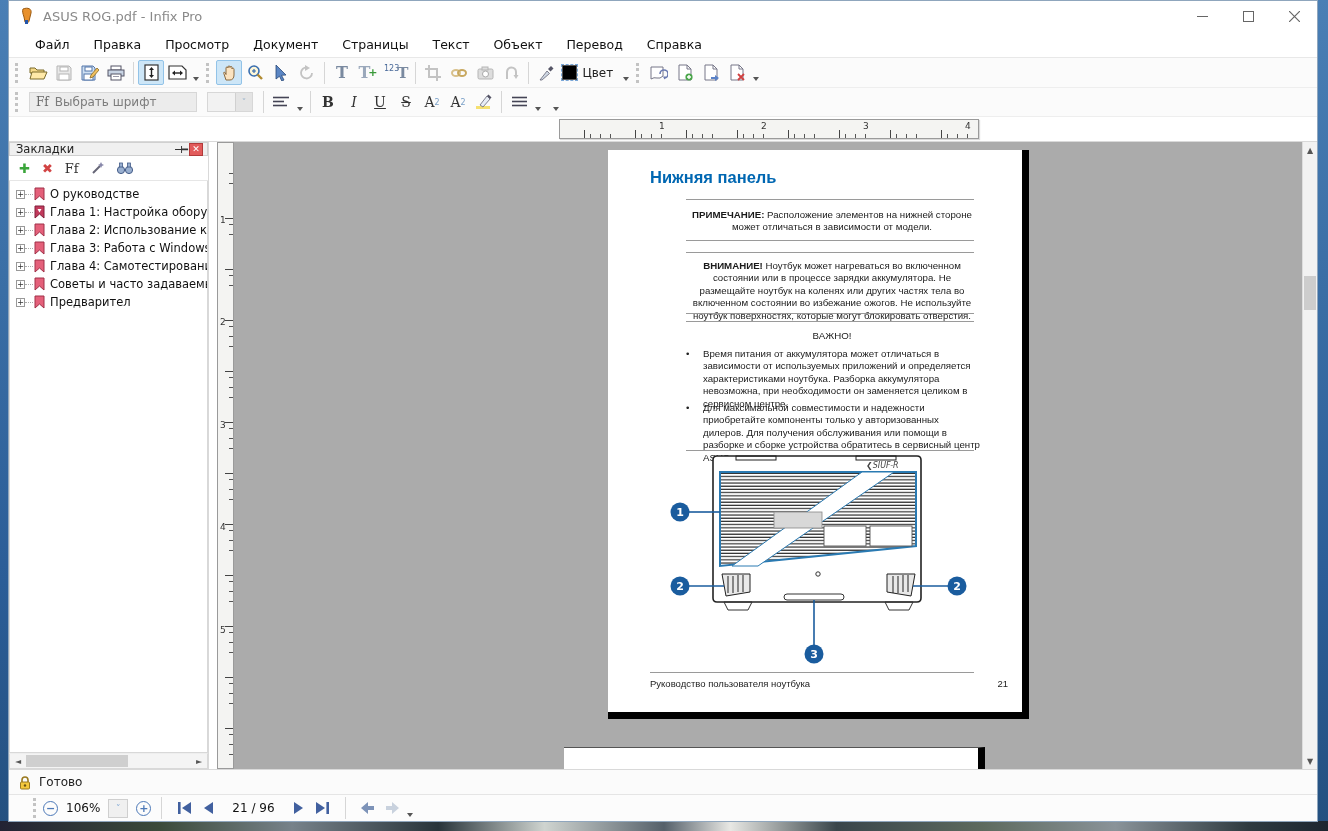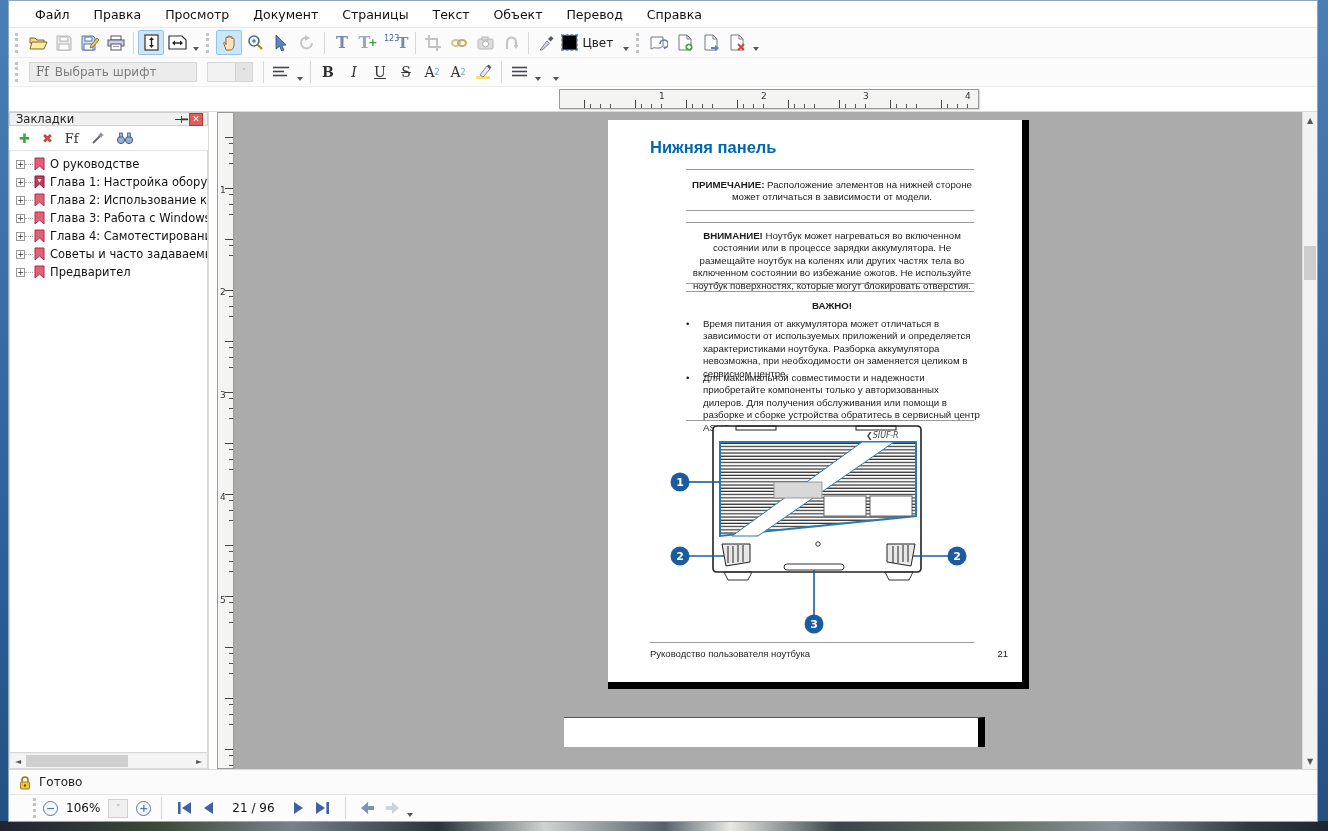--- a/index.html
+++ b/index.html
@@ -140,20 +140,44 @@
   .pageind { font-size:12px; color:#111; margin:0 12px; }
   .nav-btn { min-width:24px; height:22px; display:flex; align-items:center; justify-content:center; }
 </style>
 </head>
 <body>
 
 <div class="wall-bottom"></div>
 
 <div class="window">
 
+  <div class="titlebar">
+    <svg class="app-icon" viewBox="0 0 16 18">
+      <path d="M4 2 C9 0 13 2 12 6 L10 14 C9.5 16 7 17 6 15 L5 10 C4 7 3 4 4 2 Z" fill="#e8912d" stroke="#9c5a10" stroke-width="1"></path>
+      <rect x="6" y="13" width="3" height="4" fill="#2255aa"></rect>
+    </svg>
+    <span class="title-text">ASUS ROG.pdf - Infix Pro</span>
+    <div class="win-controls">
+      <div class="win-btn">
+          <svg width="11" height="11" viewBox="0 0 11 11">
+            <line x1="0" y1="5.5" x2="11" y2="5.5" stroke="#666" stroke-width="1"></line>
+          </svg>
+        </div>
+      <div class="win-btn">
+          <svg width="11" height="11" viewBox="0 0 11 11">
+            <rect x="0.5" y="0.5" width="10" height="10" fill="none" stroke="#666" stroke-width="1"></rect>
+          </svg>
+        </div>
+      <div class="win-btn">
+          <svg width="11" height="11" viewBox="0 0 11 11">
+            <path d="M0 0 L11 11 M11 0 L0 11" stroke="#666" stroke-width="1.2"></path>
+          </svg>
+        </div>
+    </div>
+  </div>
 
   <div class="menubar">
     <span class="menu-item">Файл</span>
     <span class="menu-item">Правка</span>
     <span class="menu-item">Просмотр</span>
     <span class="menu-item">Документ</span>
     <span class="menu-item">Страницы</span>
     <span class="menu-item">Текст</span>
     <span class="menu-item">Объект</span>
     <span class="menu-item">Перевод</span>
@@ -512,21 +536,21 @@
         </div>
         <div class="rule" style="top:90px"></div>
 
         <div class="rule" style="top:102px"></div>
         <div class="pg pg-text" style="top:110px">
           <b>ВНИМАНИЕ!</b><span> Ноутбук может нагреваться во включенном состоянии или в процессе зарядки аккумулятора. Не размещайте ноутбук на коленях или других частях тела во включенном состоянии во избежание ожогов. Не используйте ноутбук поверхностях, которые могут блокировать отверстия.</span>
         </div>
         <div class="rule" style="top:163px"></div>
 
         <div class="rule" style="top:171px"></div>
-        <div class="pg pg-text" style="top:180px;font-weight:bold">ВАЖНО!</div>
+        <div class="pg pg-text" style="top:180px;font-weight:normal">ВАЖНО!</div>
 
         <div class="bullet-row" style="top:198px">
           <div class="bullet-dot">•</div>
           <div class="bullet-text">Время питания от аккумулятора может отличаться в зависимости от используемых приложений и определяется характеристиками ноутбука. Разборка аккумулятора невозможна, при необходимости он заменяется целиком в сервисном центре.</div>
         </div>
         <div class="bullet-row" style="top:252px">
           <div class="bullet-dot">•</div>
           <div class="bullet-text">Для максимальной совместимости и надежности приобретайте компоненты только у авторизованных дилеров. Для получения обслуживания или помощи в разборке и сборке устройства обратитесь в сервисный центр ASUS или к продавцу.</div>
         </div>
         <div class="rule" style="top:300px"></div>

